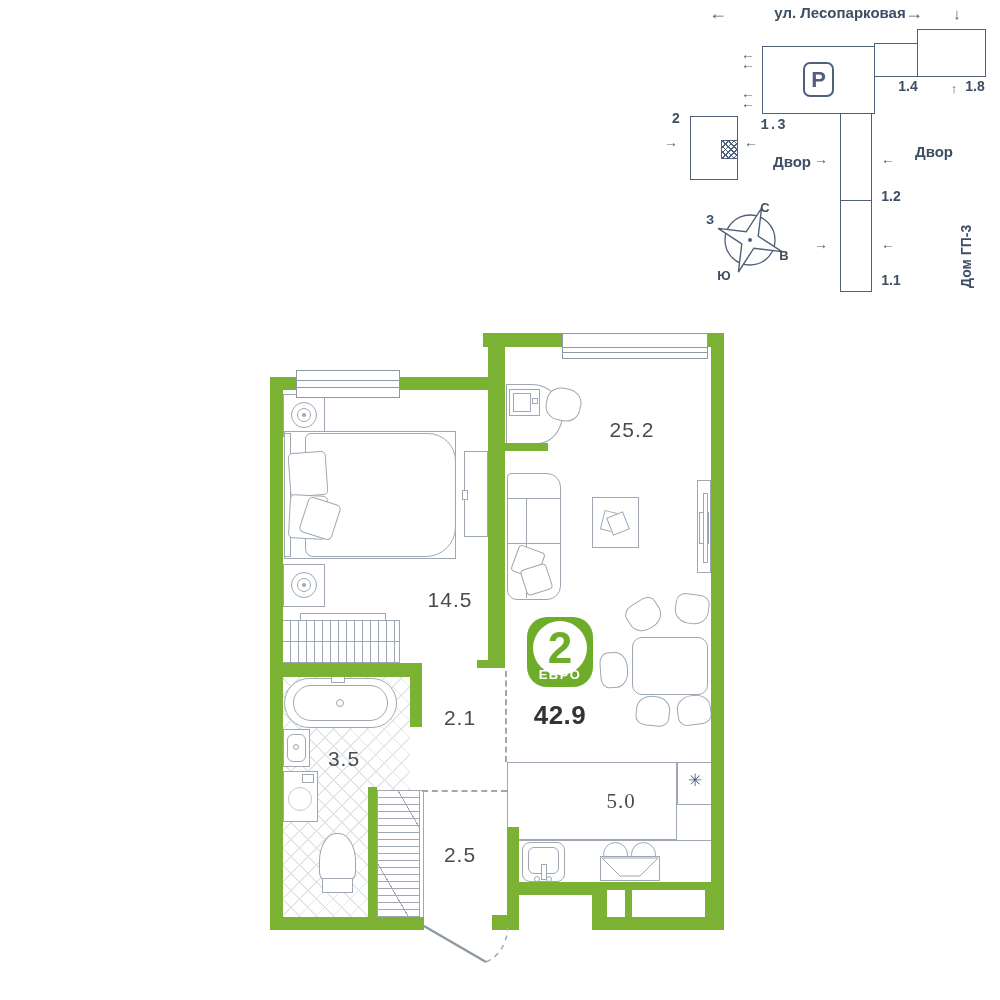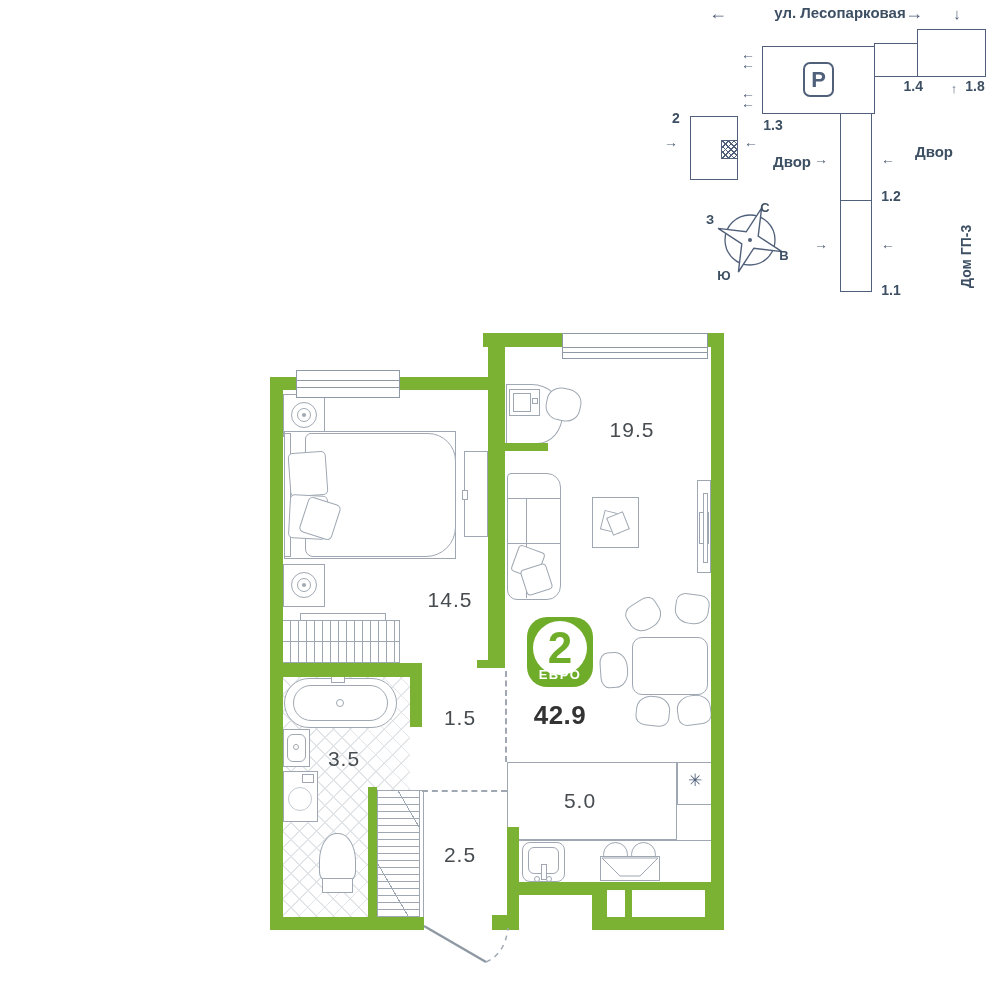--- a/index.html
+++ b/index.html
@@ -70,25 +70,25 @@
   <div class="b" style="left:762px;top:46px;width:113px;height:68px;"></div>
   <div class="p-ico">P</div>
   <div class="b" style="left:874px;top:43px;width:44px;height:34px;"></div>
   <div class="b" style="left:917px;top:29px;width:69px;height:48px;"></div>
   <div class="b" style="left:840px;top:113px;width:32px;height:88px;"></div>
   <div class="b" style="left:840px;top:200px;width:32px;height:92px;"></div>
   <div class="b" style="left:690px;top:116px;width:48px;height:64px;"></div>
   <div class="crosshatch" style="left:721px;top:140px;width:17px;height:19px;"></div>
 
   <div class="sp-num" style="left:666px;top:110px;width:20px;">2</div>
-  <div class="sp-num" style="left:757px;top:117px;width:32px;">1.3</div>
-  <div class="sp-num" style="left:893px;top:78px;width:30px;text-align:right;">1.4</div>
+  <div class="sp-num" style="left:757px;top:117px;width:32px;font-family:Liberation Mono, monospace;">1.3</div>
+  <div class="sp-num" style="left:893px;top:78px;width:30px;">1.4</div>
   <div class="sp-num" style="left:960px;top:78px;width:30px;">1.8</div>
   <div class="sp-num" style="left:876px;top:188px;width:30px;">1.2</div>
-  <div class="sp-num" style="left:876px;top:282px;width:30px;">1.1</div>
+  <div class="sp-num" style="left:876px;top:272px;width:30px;">1.1</div>
 
   <div class="sp-txt" style="left:763px;top:153px;width:58px;">Двор</div>
   <div class="sp-txt" style="left:905px;top:143px;width:58px;">Двор</div>
 
   <div class="arr" style="left:740px;top:47px;width:16px;">←</div>
   <div class="arr" style="left:740px;top:57px;width:16px;">←</div>
   <div class="arr" style="left:740px;top:86px;width:16px;">←</div>
   <div class="arr" style="left:740px;top:96px;width:16px;">←</div>
   <div class="arr" style="left:662px;top:135px;width:18px;">→</div>
   <div class="arr" style="left:742px;top:135px;width:18px;">←</div>
@@ -226,26 +226,26 @@
   <div class="window" style="left:562px;top:333px;width:146px;height:26px;">
     <i style="top:13px;"></i>
       <i style="top:18px;"></i>
   </div>
 
   <svg style="left:405px;top:910px;" width="120" height="72" viewBox="0 0 120 72">
     <line x1="19" y1="16" x2="81" y2="52" stroke="#8e99a4" stroke-width="2.5"></line>
     <path d="M 81,52 Q 100,44 103,18" fill="none" stroke="#9FA8B2" stroke-width="1.5" stroke-dasharray="5 5"></path>
   </svg>
 
-  <div class="lbl" style="left:602px;top:418px;width:60px;">19.5</div>
+  <div class="lbl" style="left:602px;top:418px;width:60px;">25.2</div>
   <div class="lbl" style="left:420px;top:588px;width:60px;">14.5</div>
-  <div class="lbl" style="left:430px;top:706px;width:60px;">1.5</div>
+  <div class="lbl" style="left:430px;top:706px;width:60px;">2.1</div>
   <div class="lbl" style="left:314px;top:747px;width:60px;">3.5</div>
   <div class="lbl" style="left:430px;top:843px;width:60px;">2.5</div>
-  <div class="lbl" style="left:550px;top:789px;width:60px;">5.0</div>
+  <div class="lbl" style="left:591px;top:789px;width:60px;font-family:Liberation Serif, serif;">5.0</div>
 
   <div class="badge">
     <div class="circ">
       <span>2</span>
     </div>
     <div class="etype">ЕВРО</div>
   </div>
   <div class="area-total">42.9</div>
 
 </div>

